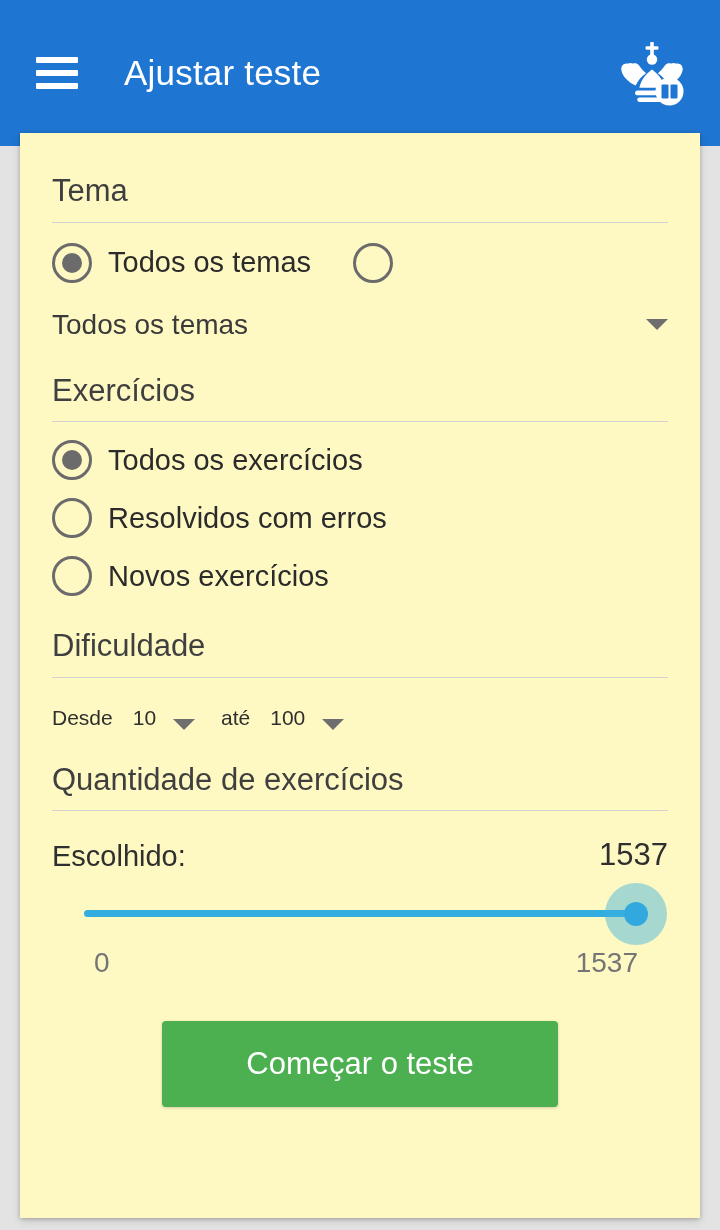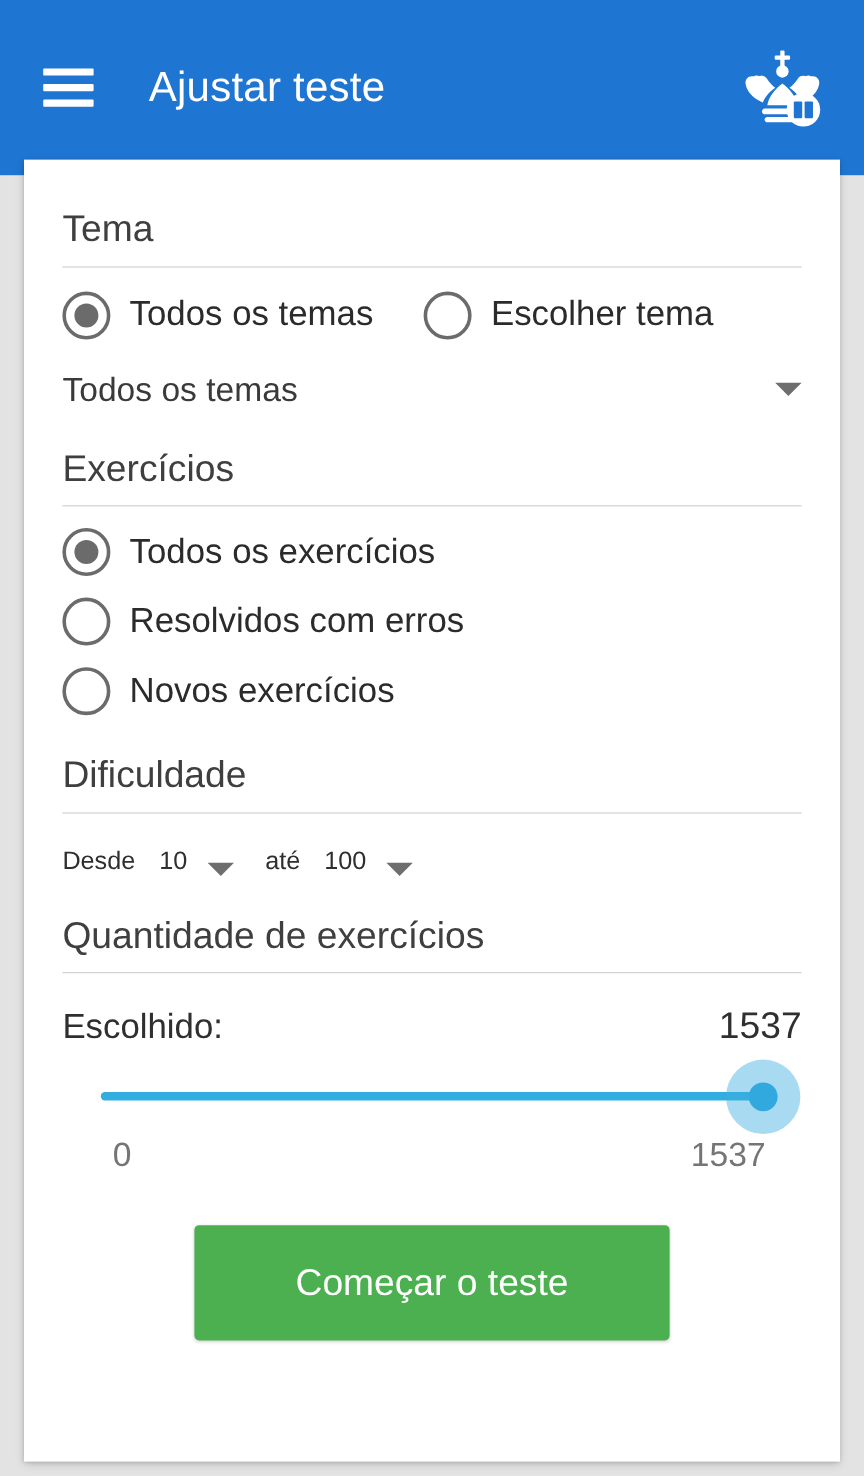--- a/index.html
+++ b/index.html
@@ -59,21 +59,21 @@
     margin-right: 10px;
   }
 
   
   .card {
     position: absolute;
     left: 20px;
     top: 133px;
     width: 680px;
     height: 1085px;
-    background: #ffffff;
+    background: #fef9c3;
     box-shadow: 0 1px 4px rgba(0,0,0,.22), 0 3px 9px rgba(0,0,0,.12);
     box-sizing: border-box;
     padding: 0 32px;
     overflow: hidden;
   }
 
   
   .section-title {
     color: #3f3f3f;
     font-size: 31px;
@@ -224,21 +224,21 @@
     margin-top: 42px;
   }
   .start-btn {
     background: #4caf50;
     color: #ffffff;
     font-size: 31px;
     font-family: "Liberation Sans", sans-serif;
     border: none;
     border-radius: 4px;
     width: 396px;
-    height: 96px;
+    height: 86px;
     cursor: pointer;
     box-shadow: 0 1px 3px rgba(0,0,0,.18);
   }
 </style>
 </head>
 <body>
 
 <div class="appbar">
   <div class="hamburger">
     <span></span>
@@ -270,21 +270,20 @@
 
   <div class="section-title first">Tema</div>
 
   <div class="radio-row inline">
     <div class="radio-opt">
       <span class="radio-mark checked"></span>
       <span class="radio-label">Todos os temas</span>
     </div>
     <div class="radio-opt">
       <span class="radio-mark"></span>
-      <span class="radio-label">Escolher tema</span>
     </div>
   </div>
 
   <div class="select-row">
     <span class="select-value">Todos os temas</span>
     <span class="caret"></span>
   </div>
 
   <div class="section-title">Exercícios</div>
 

